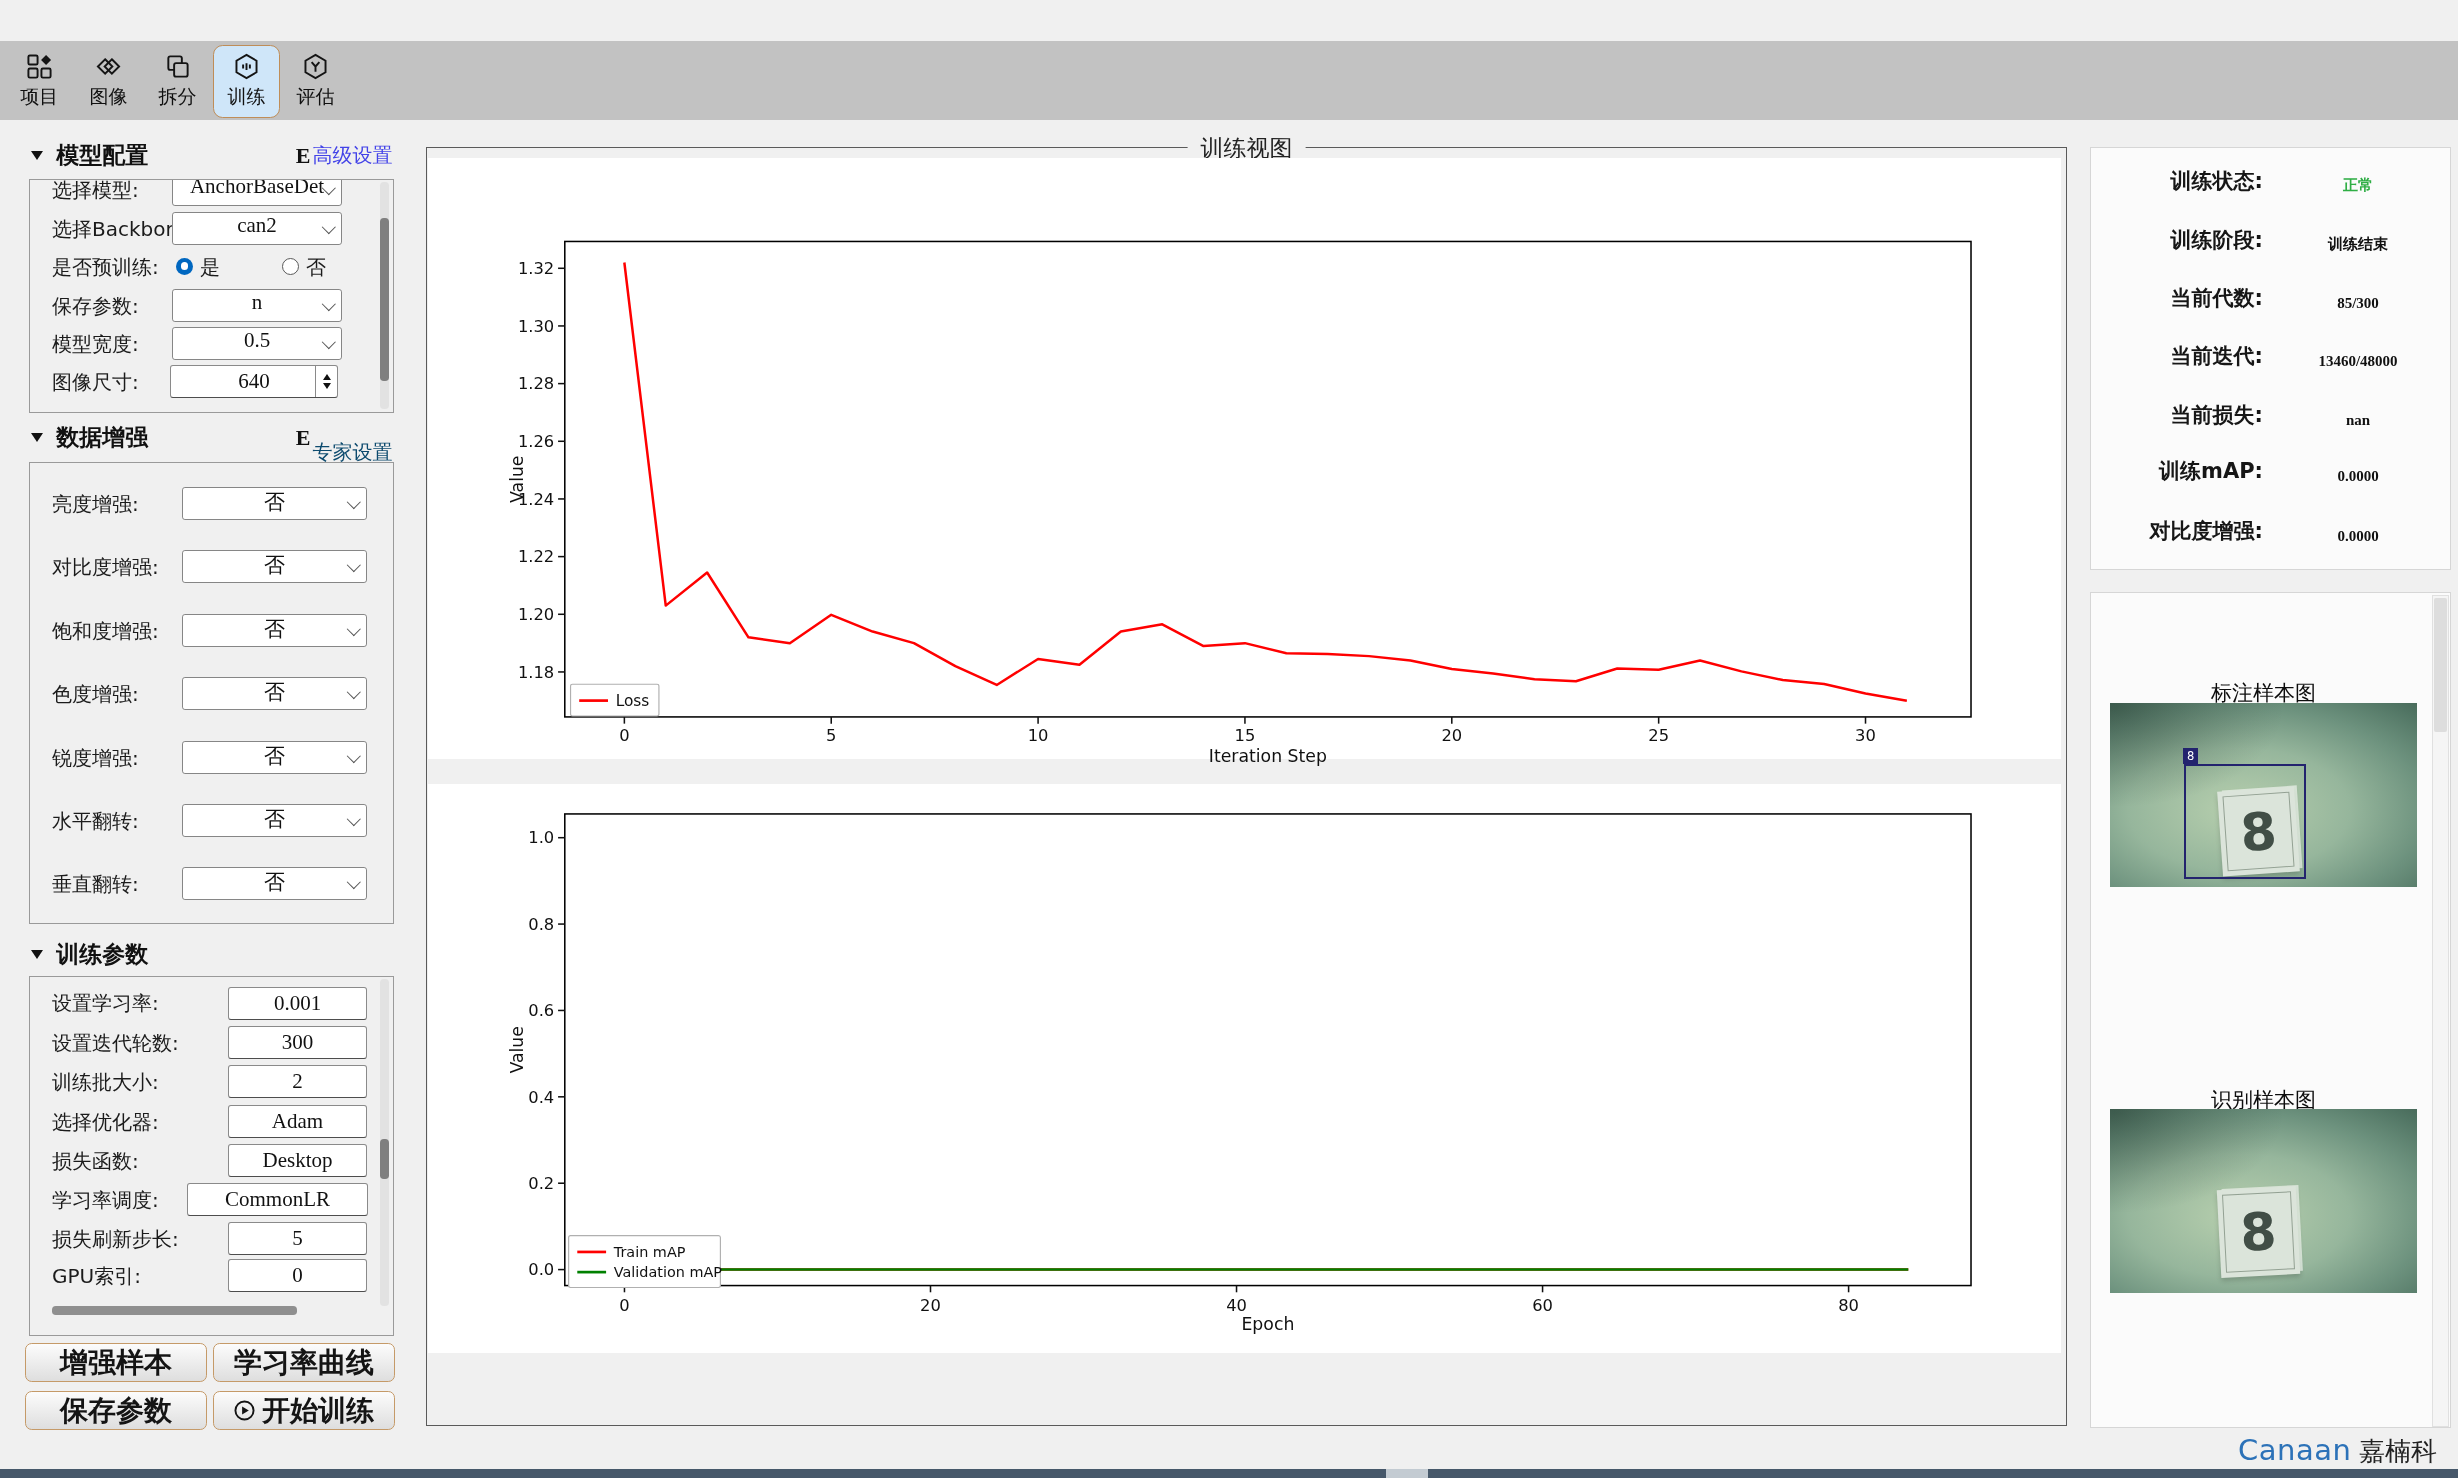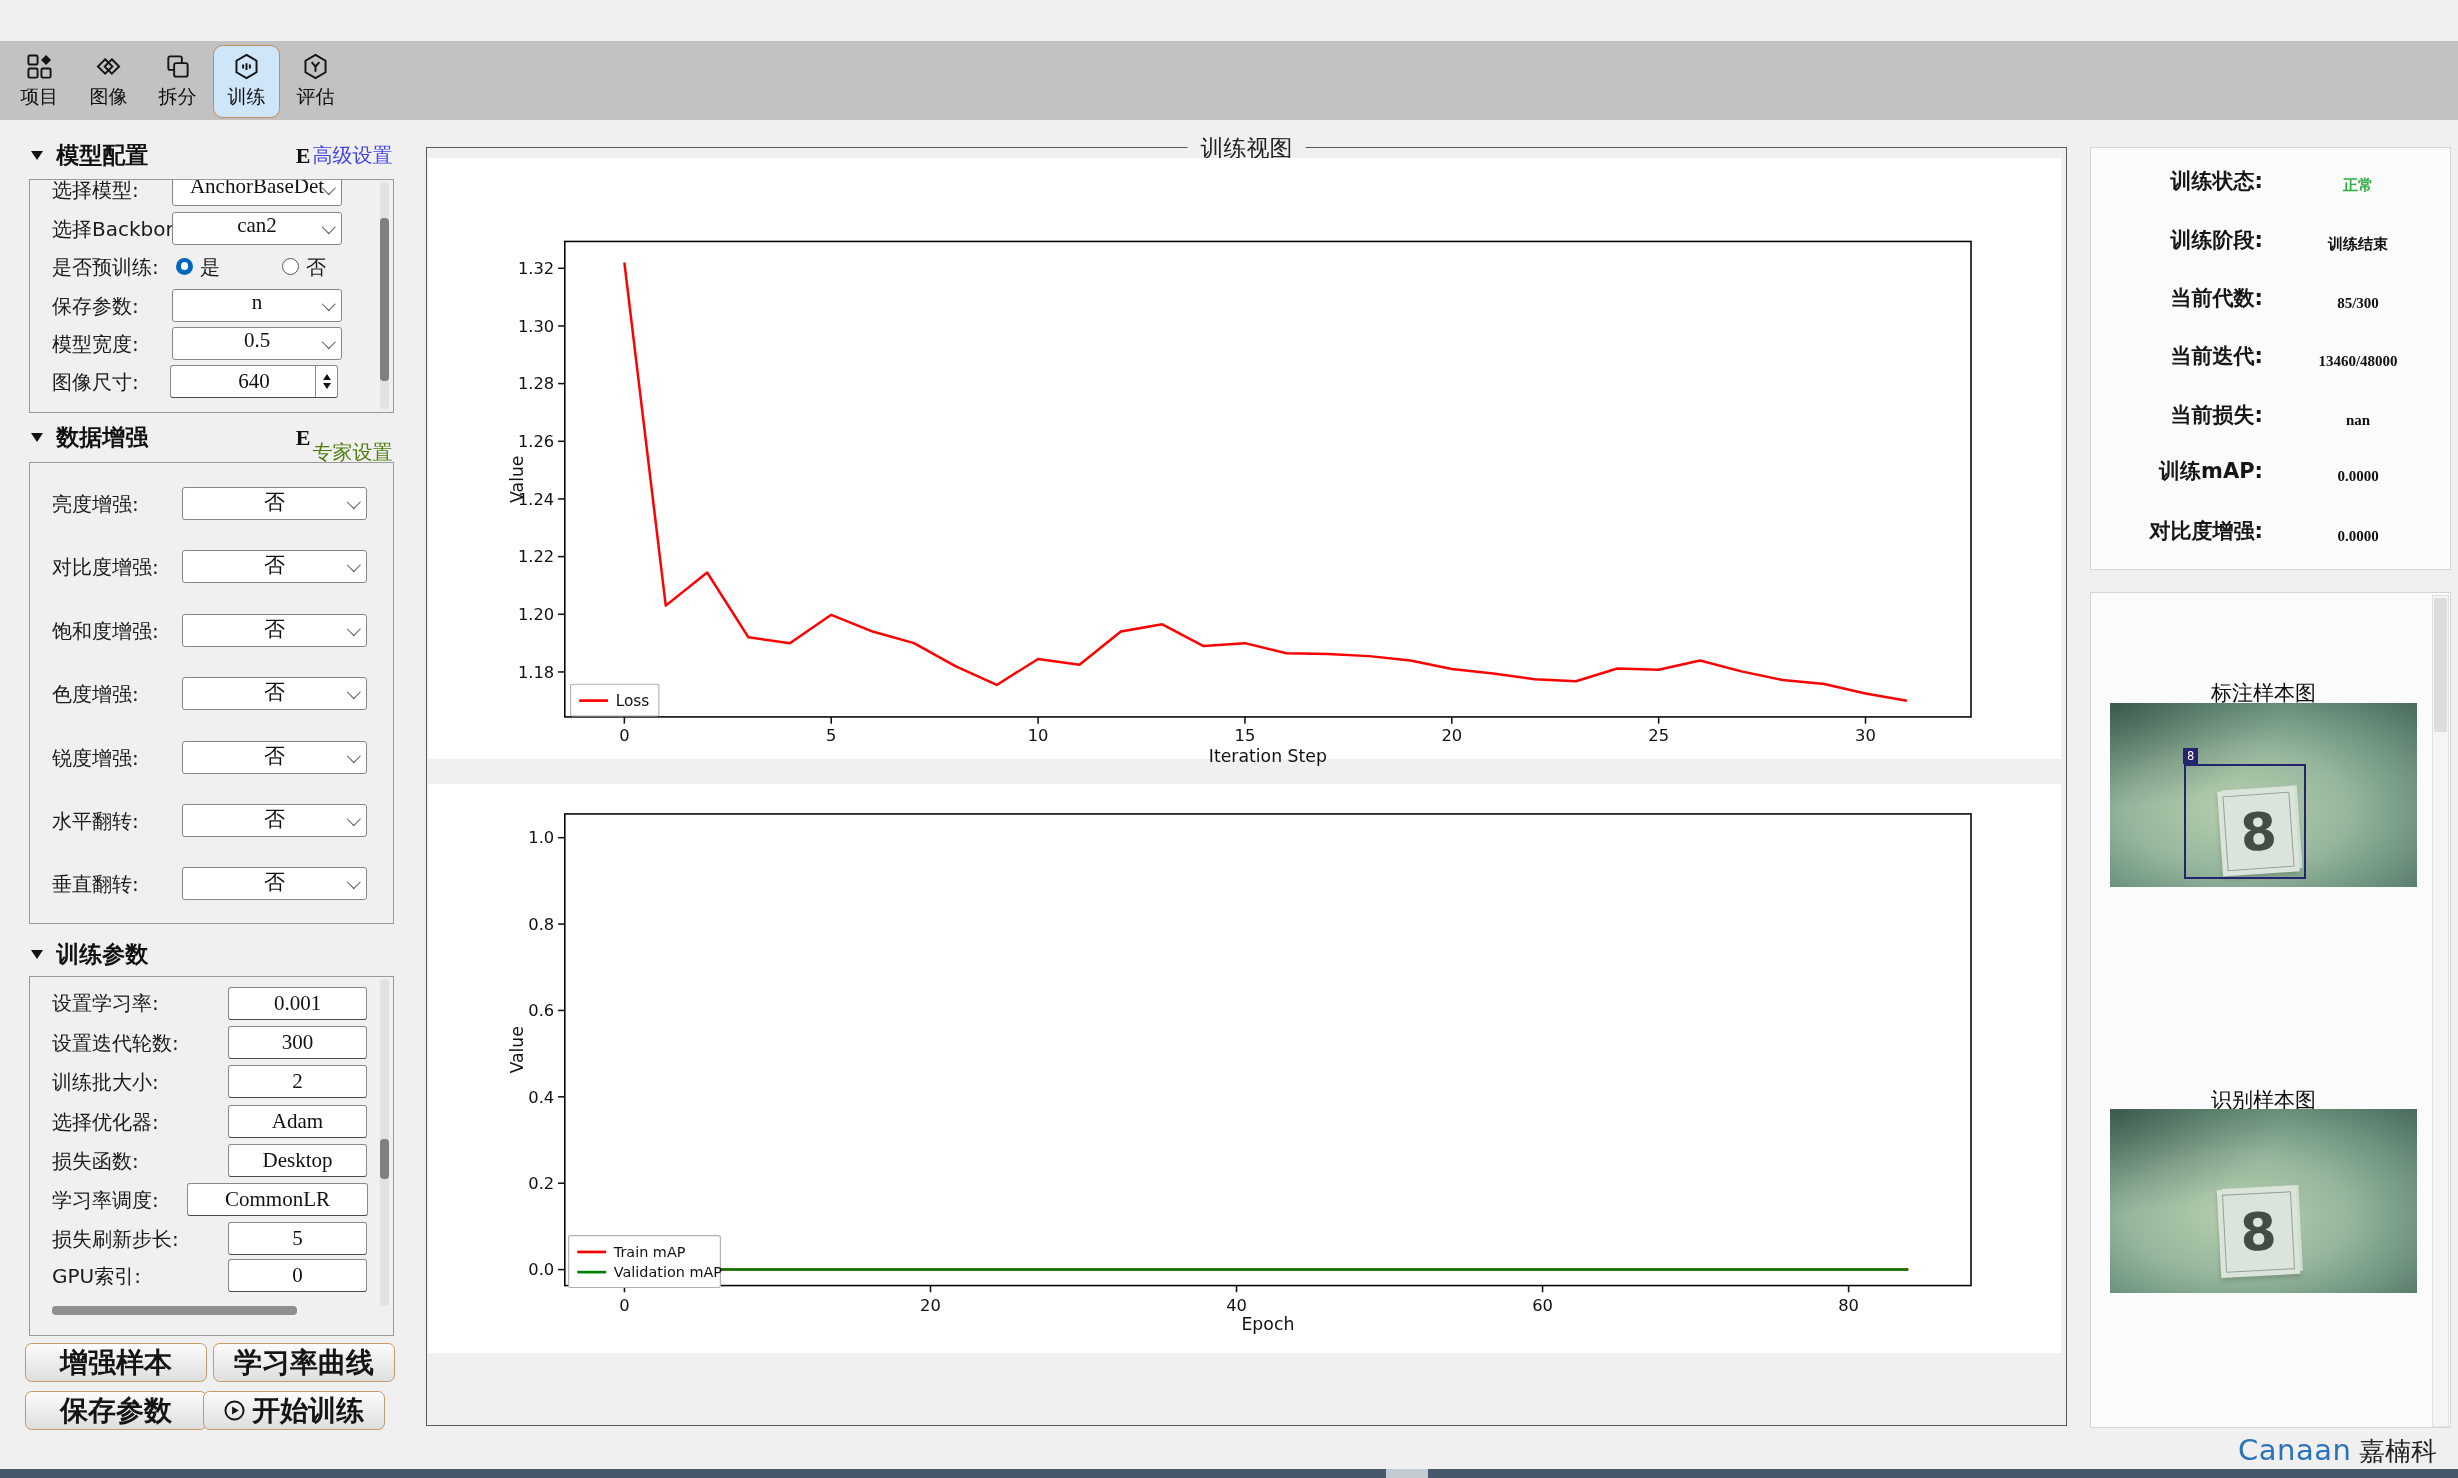--- a/index.html
+++ b/index.html
@@ -182,21 +182,21 @@
     <div class="vscroll" style="left:350px;top:1.9px;height:227px">
       <span class="vthumb" style="top:36px;height:163px"></span>
     </div>
   </div>
 
   <div class="sec-head" style="top:423px">
     <span class="sec-arrow"></span>
     <span class="sec-title">数据增强</span>
     <span class="sec-link">
       <span class="sec-e">E</span>
-      <span class="sec-link-text" style="color: #4d7c0f; margin-top: 30px;">专家设置</span>
+      <span class="sec-link-text" style="color: #0c4a6e; margin-top: 30px;">专家设置</span>
     </span>
   </div>
   <div class="gbox" style="top:462px;height:460px">
     <div class="frow" style="top:24px">
       <span class="flabel">亮度增强:</span>
       <div class="combo" style="left:152px;width:183px">
         <span class="combo-val">否</span>
         <span class="chev"></span>
       </div>
     </div>
@@ -305,21 +305,21 @@
 
   <div class="btn" style="left:25px;top:1343px">
     <span>增强样本</span>
   </div>
   <div class="btn" style="left:213px;top:1343px">
     <span>学习率曲线</span>
   </div>
   <div class="btn" style="left:25px;top:1391px">
     <span>保存参数</span>
   </div>
-  <div class="btn" style="left:203px;top:1391px">
+  <div class="btn" style="left:213px;top:1391px">
     <svg width="21" height="21" viewBox="0 0 22 22">
       <circle cx="11" cy="11" r="9.5" fill="none" stroke="#141414" stroke-width="2"></circle>
       <path d="M8.5 6.8 L15.5 11 L8.5 15.2 Z" fill="#141414"></path>
     </svg>
     <span>开始训练</span>
   </div>
 
   <div class="center-box">
     <span class="center-title">训练视图</span>
   </div>

